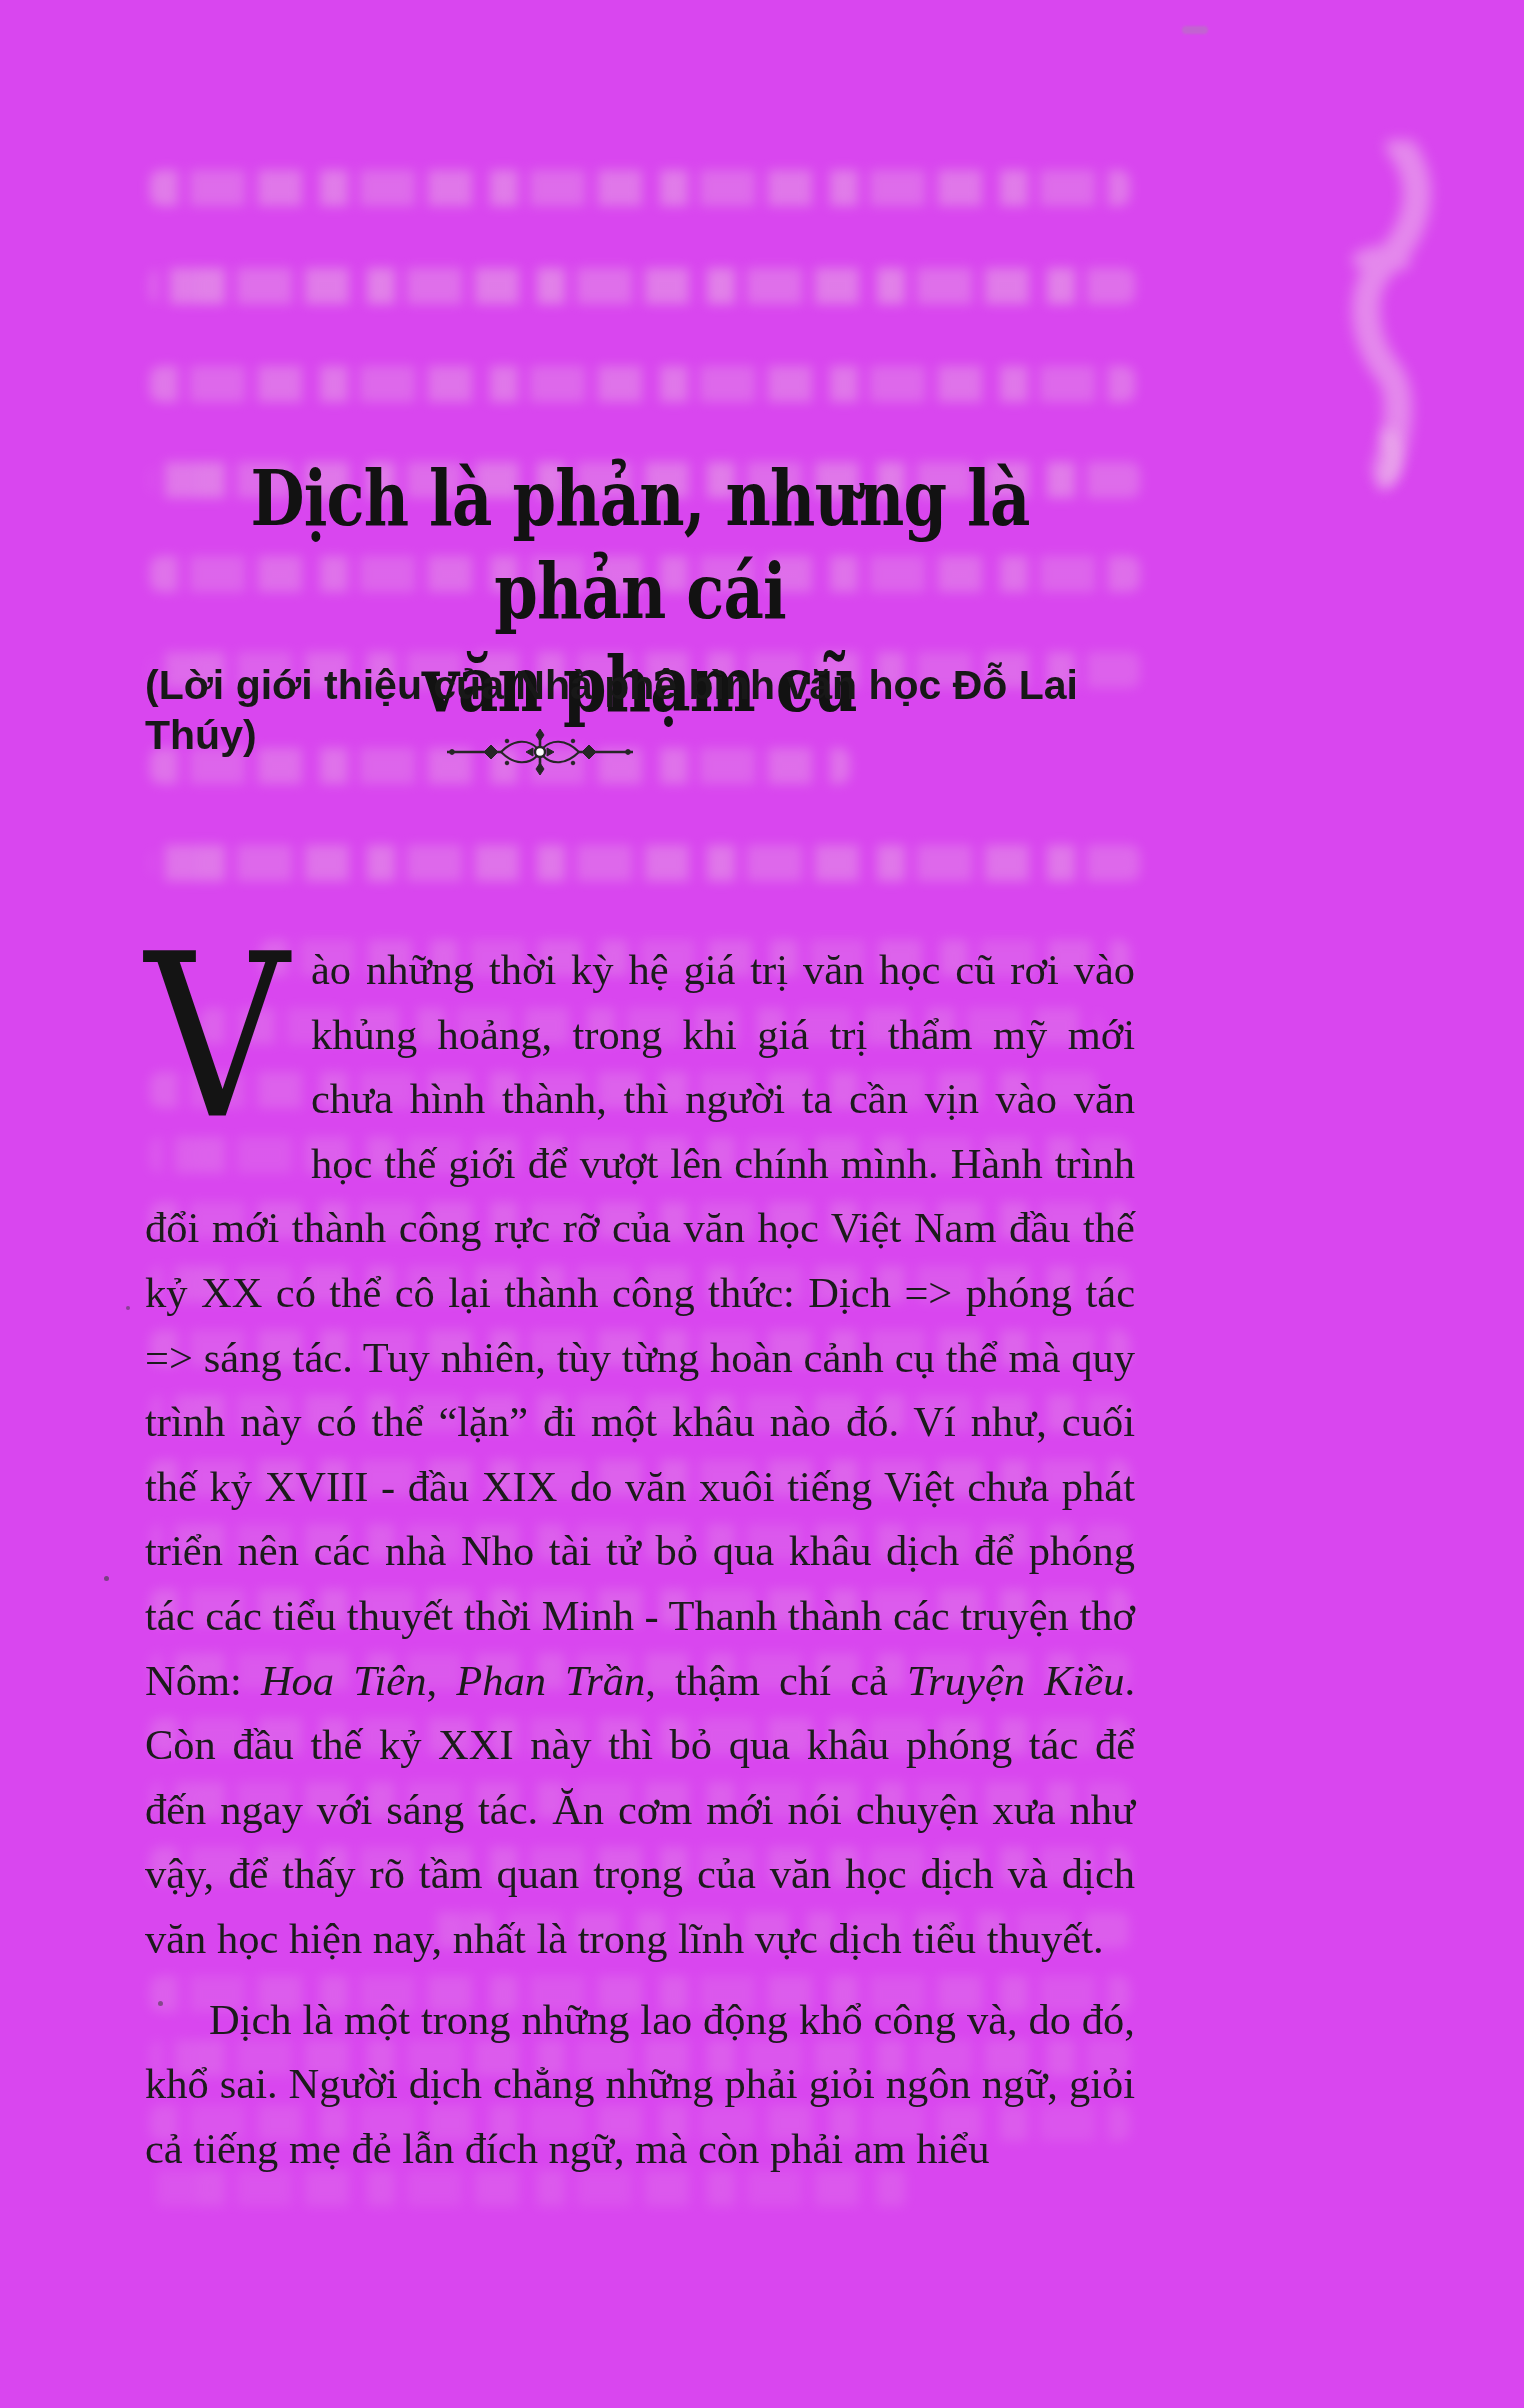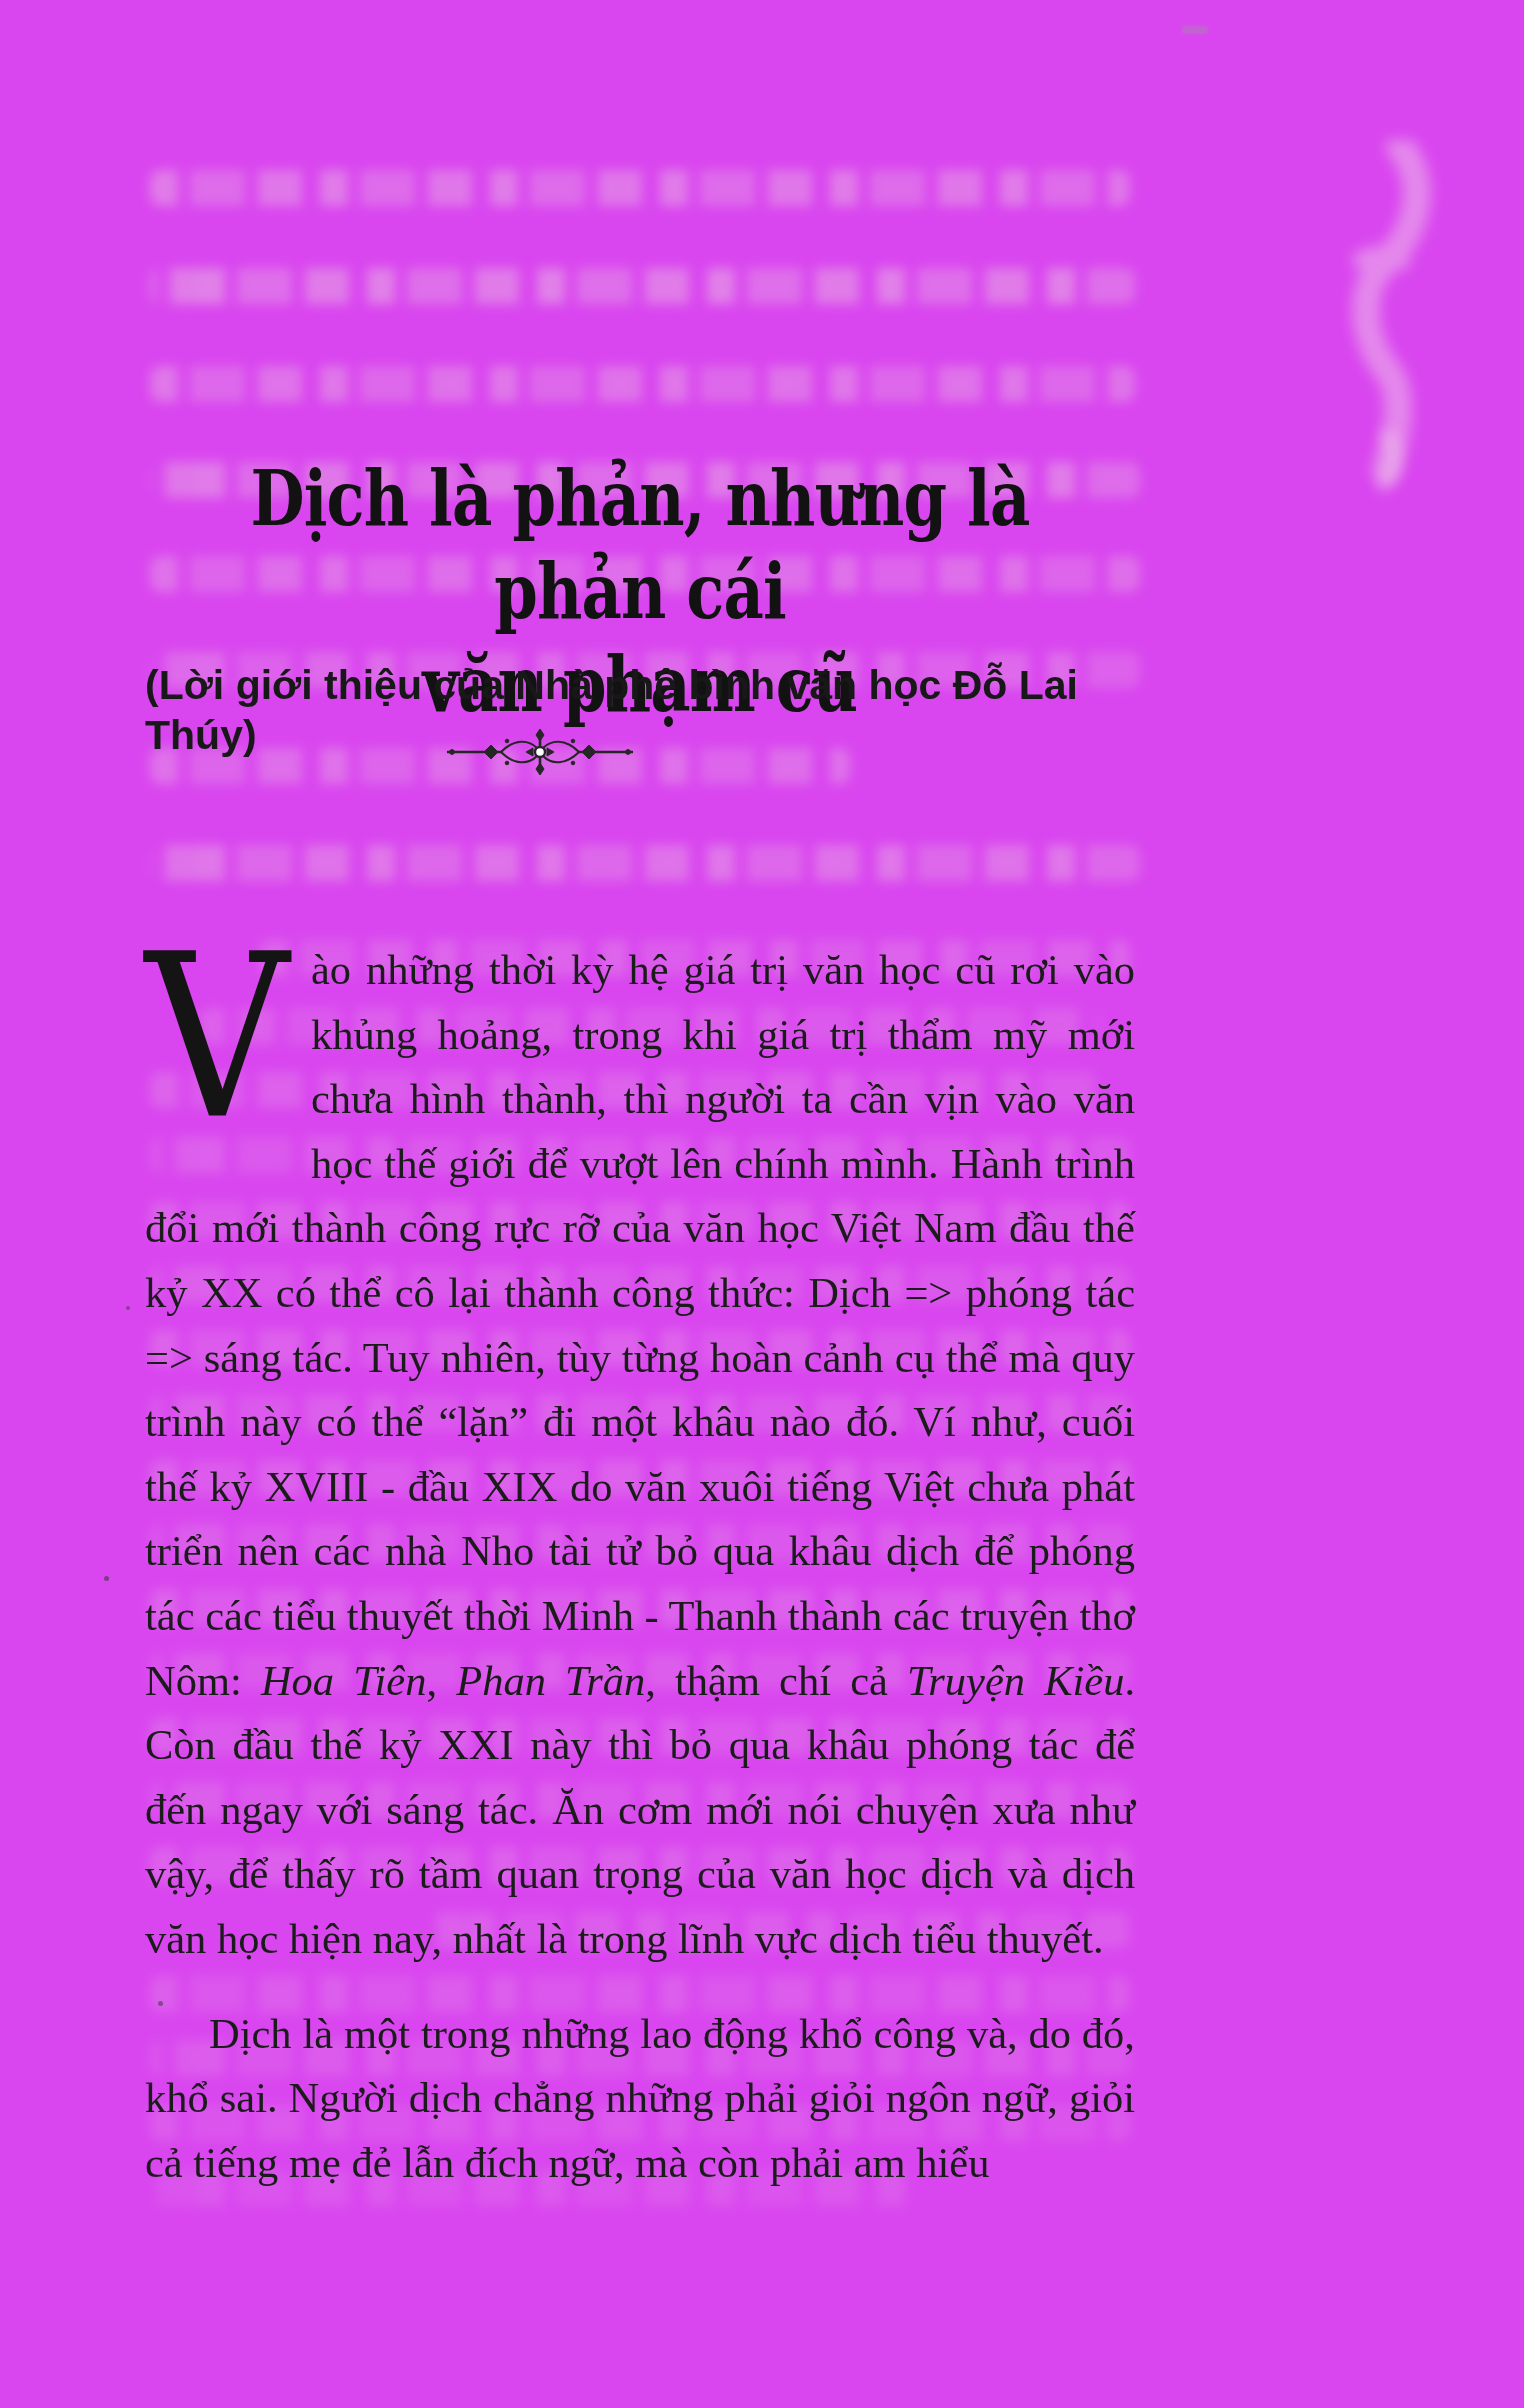--- a/index.html
+++ b/index.html
@@ -51,21 +51,21 @@
   }
   .ornament svg{position:relative;left:-100px;}
 
   
   .bodytext{
     position:absolute;left:145px;top:938px;width:990px;
     font-size:42.5px;line-height:64.6px;color:#1b1b1b;
     text-align:justify;
   }
   .bodytext p{margin:0;}
-  .bodytext p.p2{margin-top:30px;text-indent:64px;}
+  .bodytext p.p2{margin-top:16px;text-indent:64px;}
   .dropcap{
     float:left;width:152px;height:194px;
     font-family:"DejaVu Serif", serif;
     font-size:226px;line-height:192px;
     color:#141414;
     transform:scaleX(.88);transform-origin:0 50%;
     margin-right:14px;margin-top:4px;
   }
   i{}
 </style>

